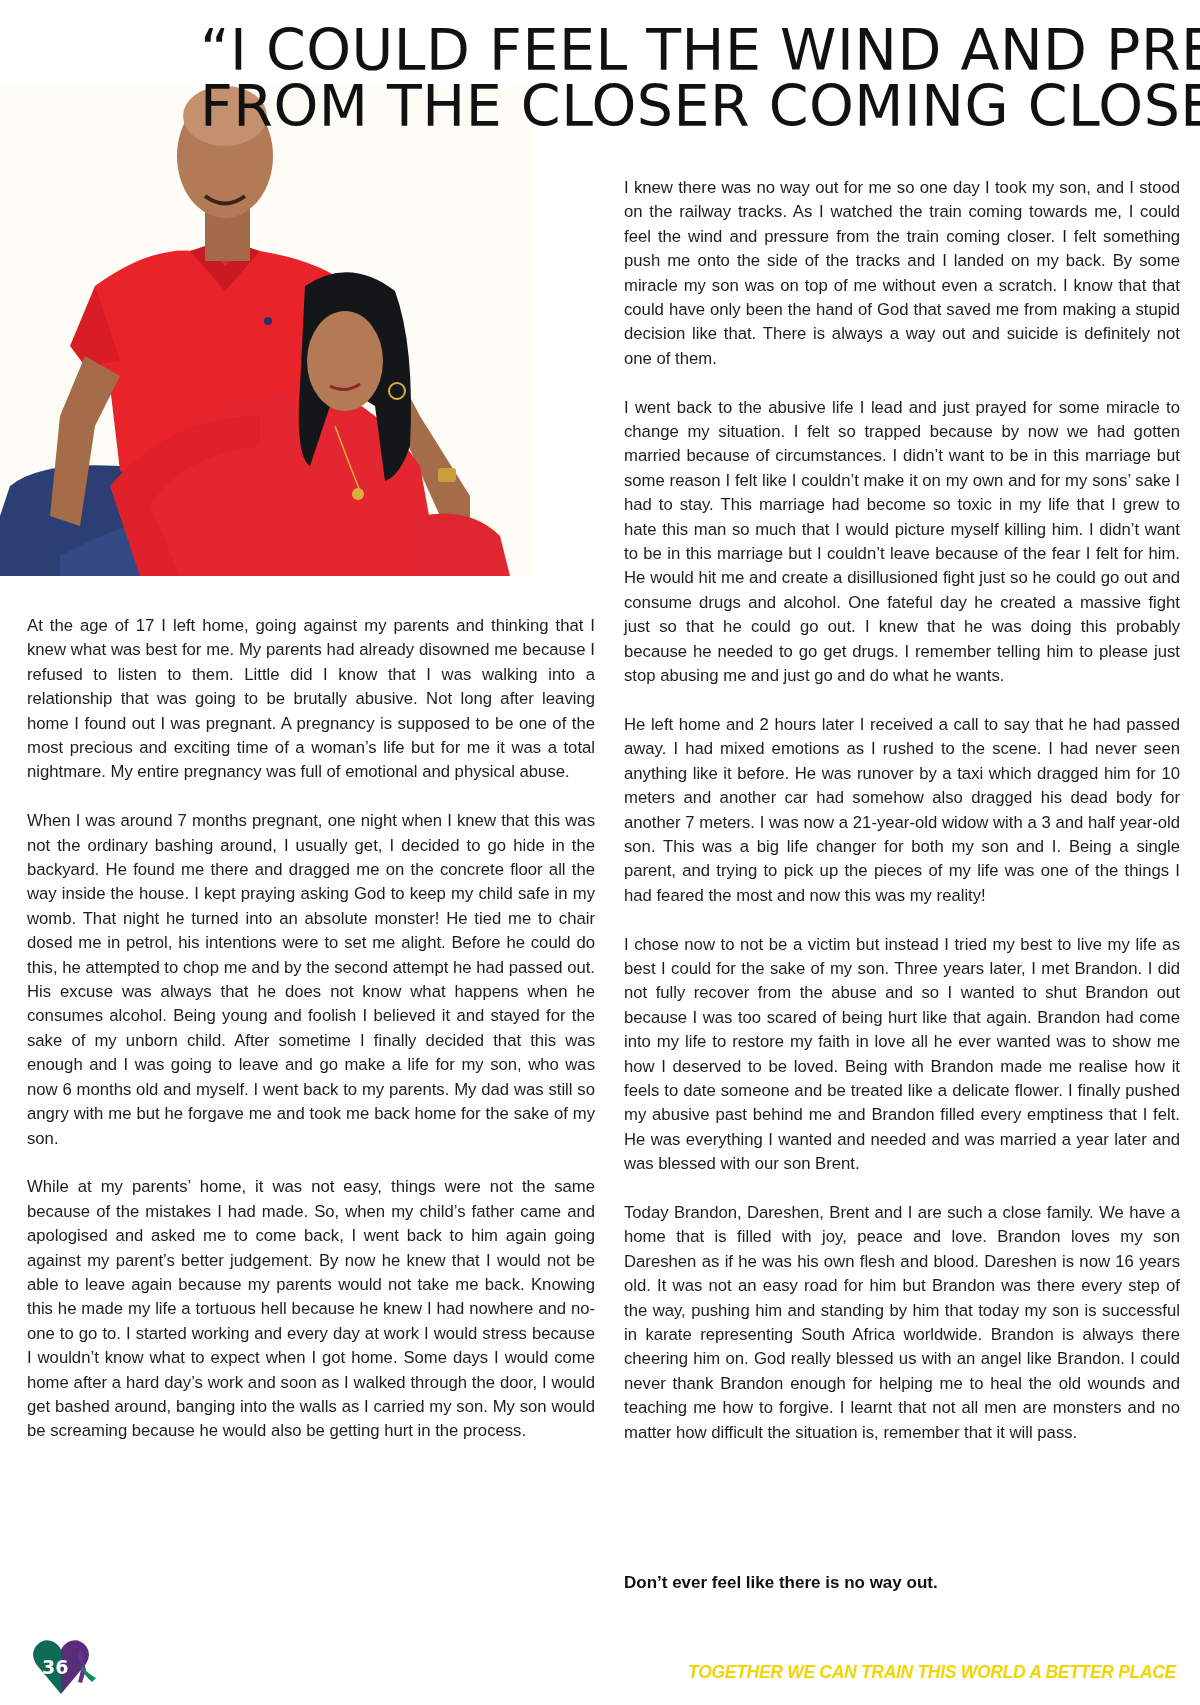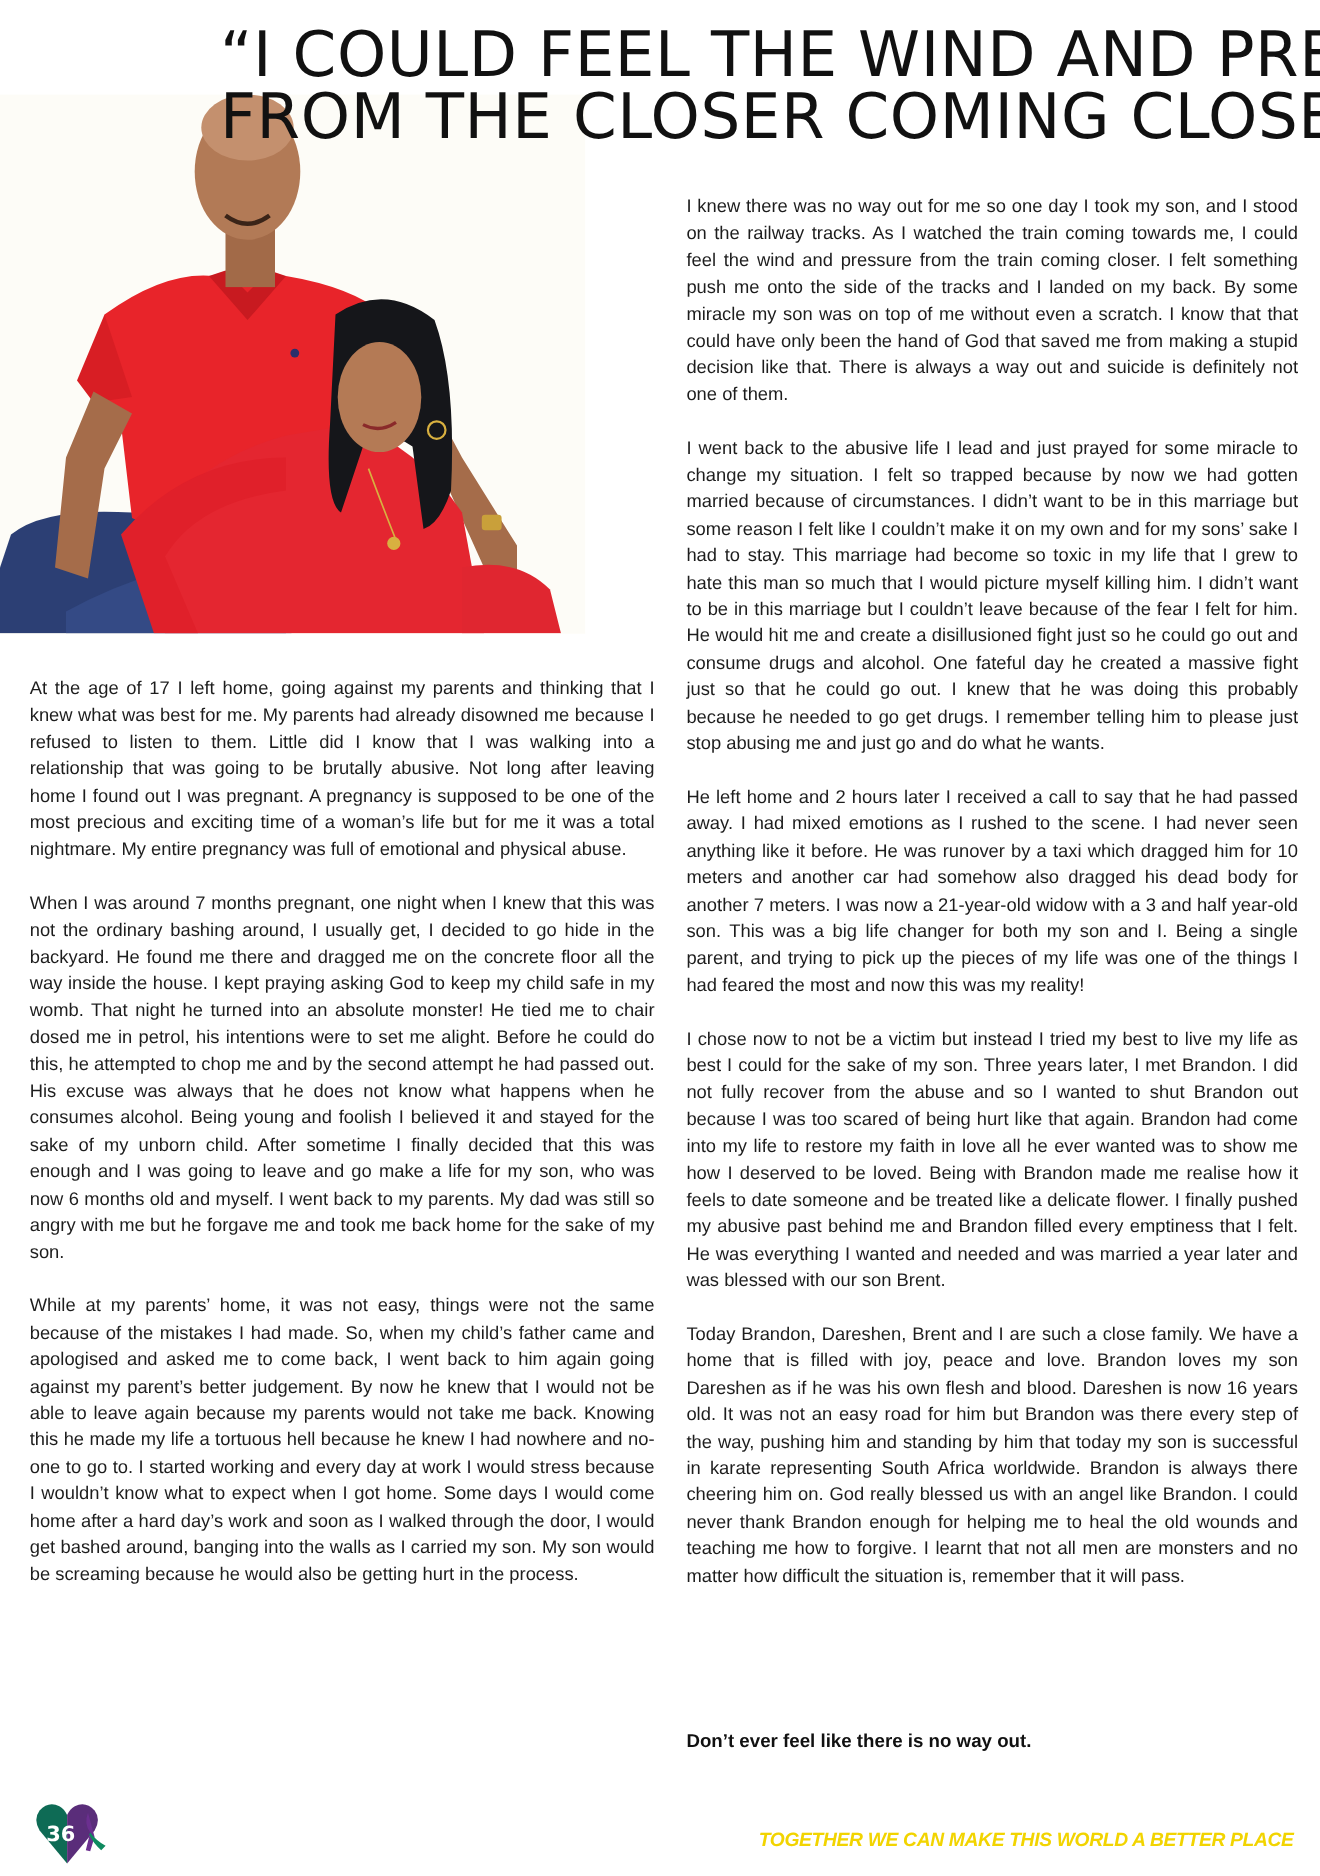--- a/index.html
+++ b/index.html
@@ -123,13 +123,13 @@
 <div class="logo">
   <svg width="70" height="58" viewBox="0 0 70 58">
     <path d="M29 56 L4 26 Q-2 16 4 8 Q12 -1 22 4 Q27 7 29 12 Z" fill="#0e6b55"></path>
     <path d="M29 56 L29 12 Q31 7 36 4 Q46 -1 54 8 Q60 16 54 26 Z" fill="#5a2d7a"></path>
     <path d="M48 10 Q44 20 50 28 L46 44 L50 45 L54 32 Z" fill="#6b2f8f"></path>
     <path d="M50 28 Q56 36 64 40 L60 44 Q53 38 49 30 Z" fill="#0f8a5f"></path>
     <text x="10" y="36" font-family="DejaVu Sans, sans-serif" font-weight="bold" font-size="19" fill="#ffffff">36</text>
   </svg>
 </div>
 
-<div class="tagline">TOGETHER WE CAN MAKE THIS WORLD A BETTER PLACE</div>
+<div class="tagline">TOGETHER WE CAN TRAIN THIS WORLD A BETTER PLACE</div>
 
 </body></html>

